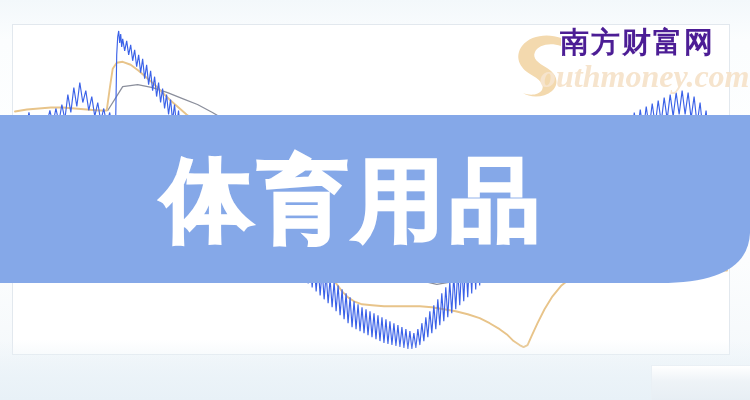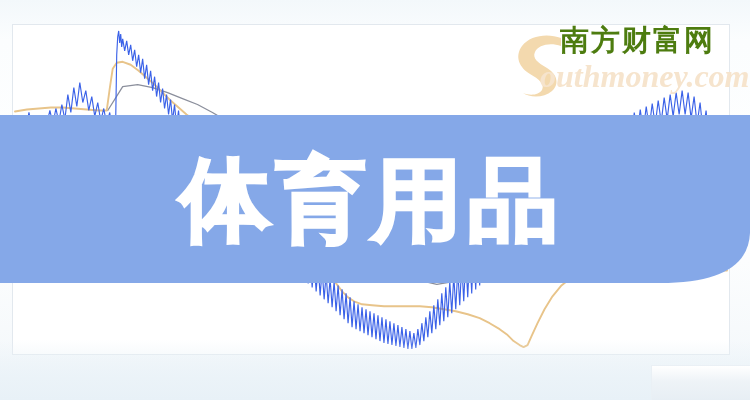--- a/index.html
+++ b/index.html
@@ -68,21 +68,21 @@
 
   
   .headline {
     position: absolute;
     left: 162px;
     top: 144px;
     width: 420px;
     height: 112px;
     display: flex;
     align-items: center;
-    justify-content: center;
+    justify-content: flex-start;
     pointer-events: none;
   }
   .headline-text {
     font-family: "DejaVu Sans", "Liberation Sans", sans-serif;
     font-weight: 700;
     font-size: 90px;
     line-height: 1;
     color: #ffffff;
     letter-spacing: 6px;
     white-space: nowrap;
@@ -102,26 +102,26 @@
     position: absolute;
     left: 0px;
     top: 6px;
     width: 56px;
     height: 66px;
   }
   .wm-cn {
     position: absolute;
     left: 48px;
     top: 2px;
-    font-family: Liberation Mono, monospace;
+    font-family: Liberation Serif, serif;
     font-weight: 700;
     font-size: 29px;
     line-height: 1;
     letter-spacing: 2px;
-    color: #4d7c0f;
+    color: #4c1d95;
     white-space: nowrap;
   }
   .wm-en {
     position: absolute;
     left: 28px;
     top: 34px;
     font-family: "Liberation Serif", "DejaVu Serif", serif;
     font-style: italic;
     font-weight: 700;
     font-size: 32px;

